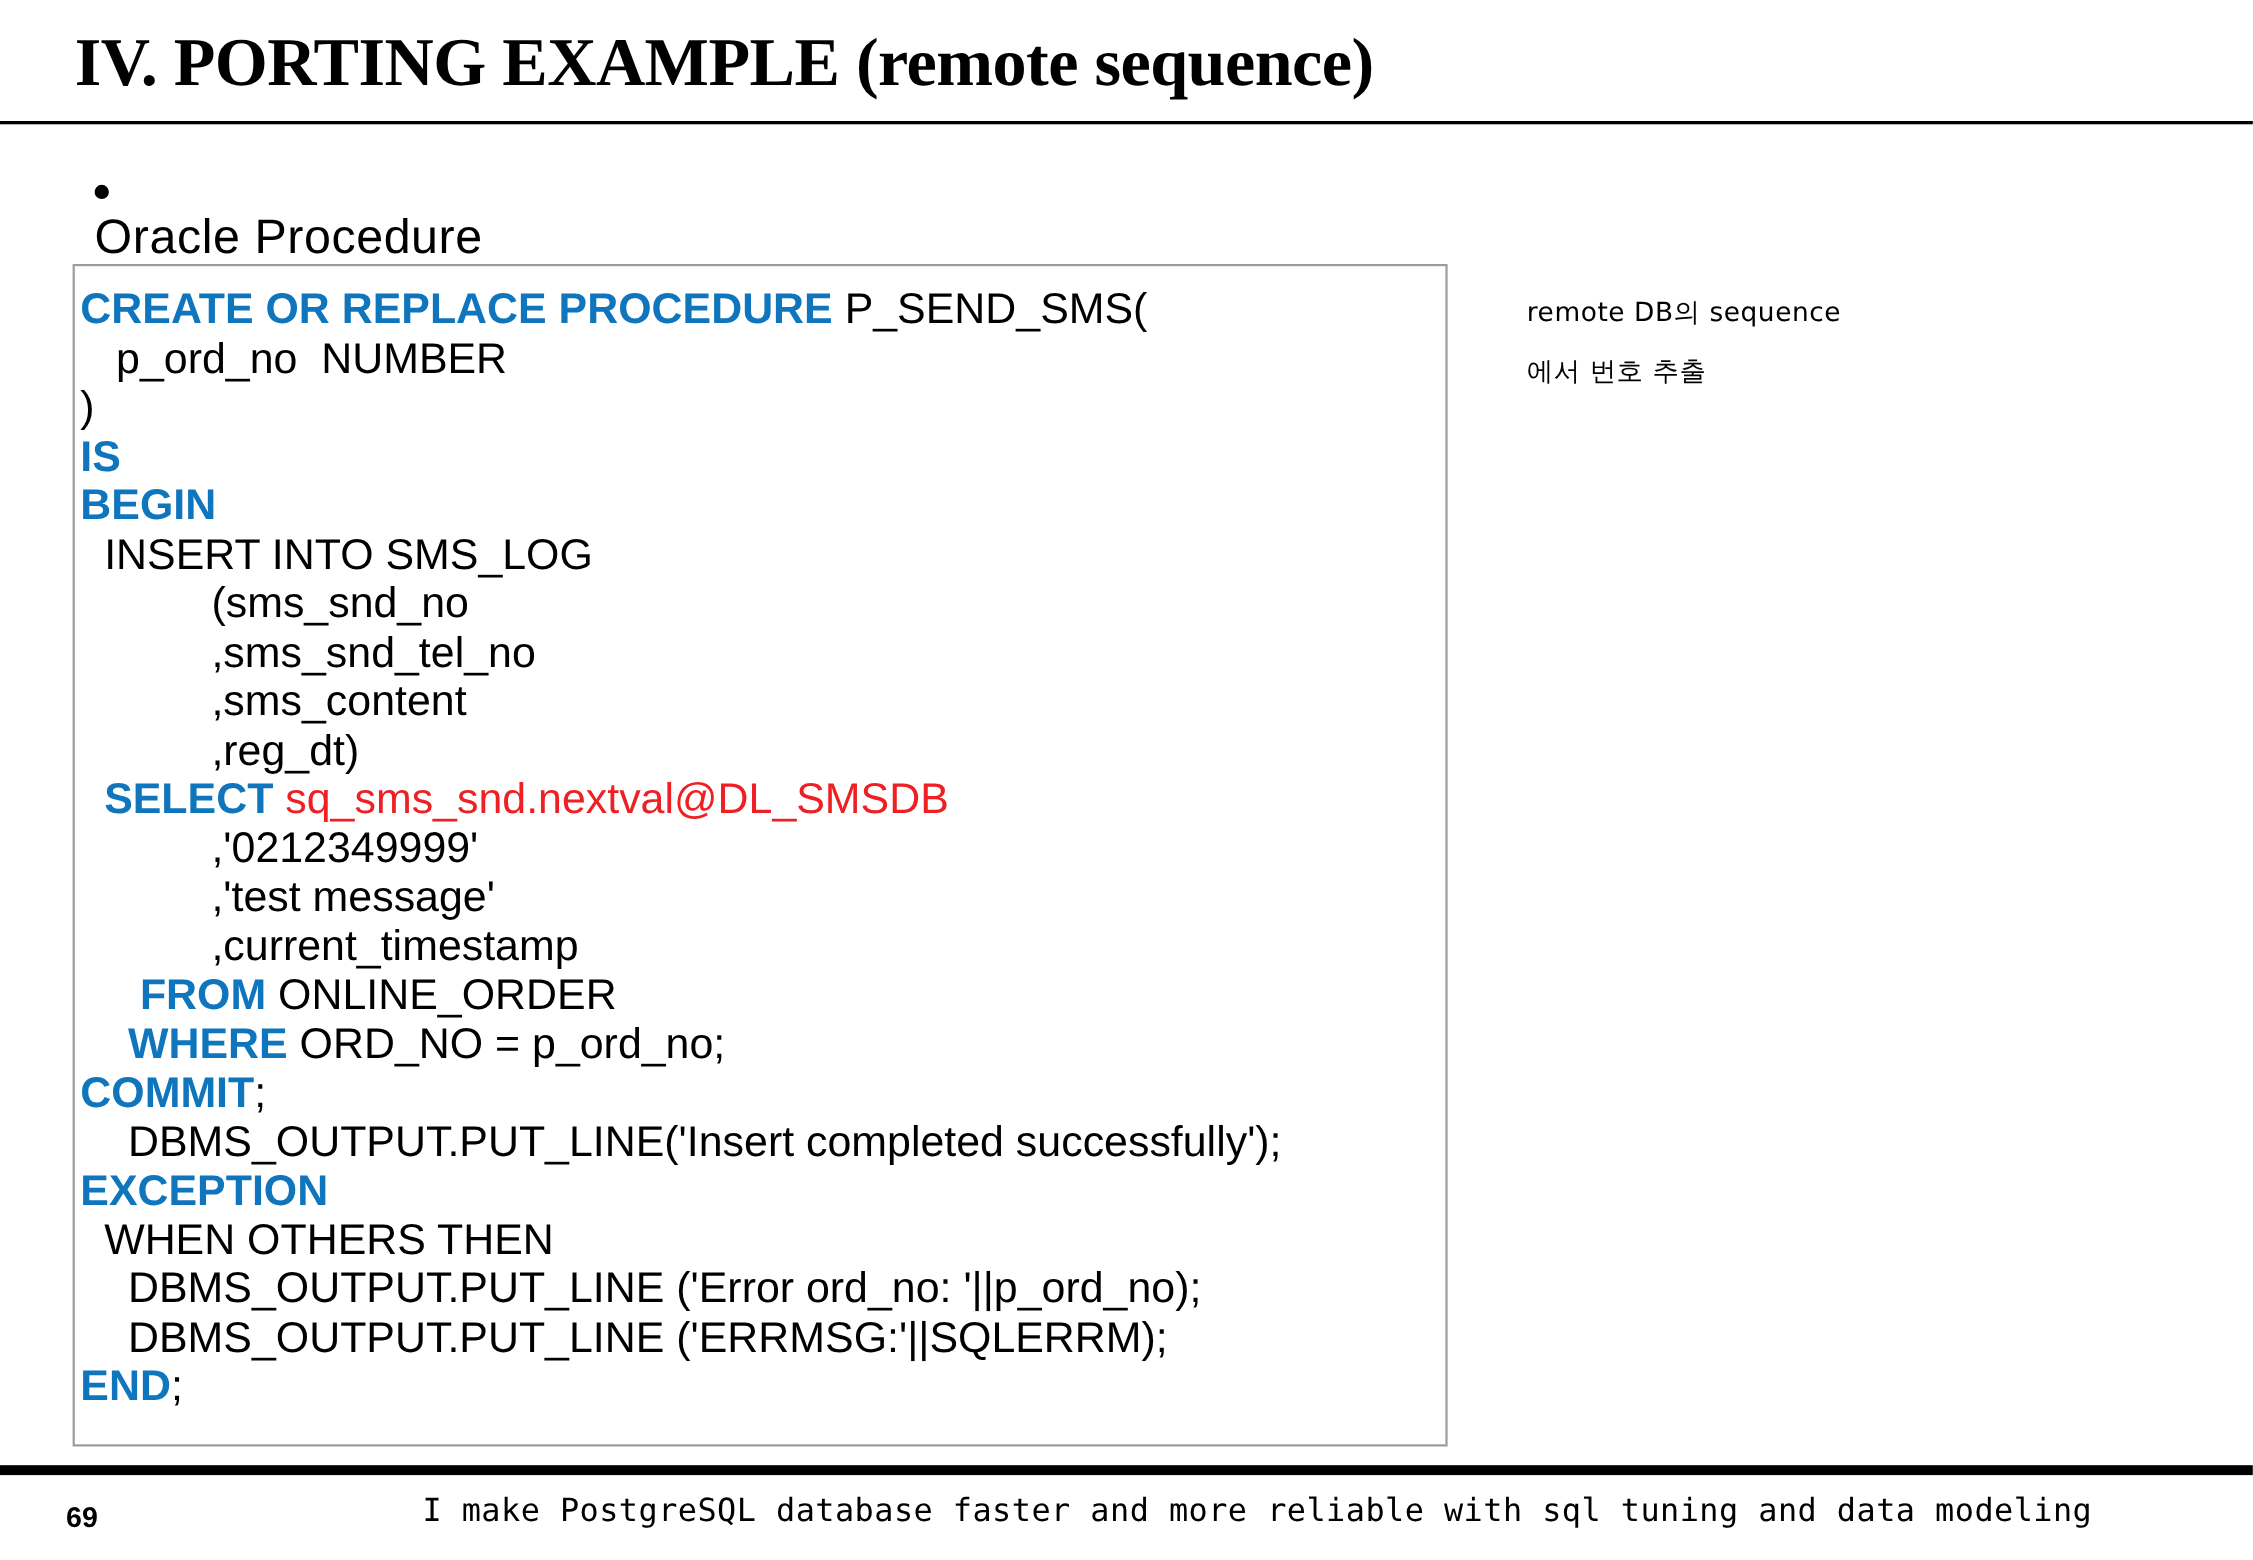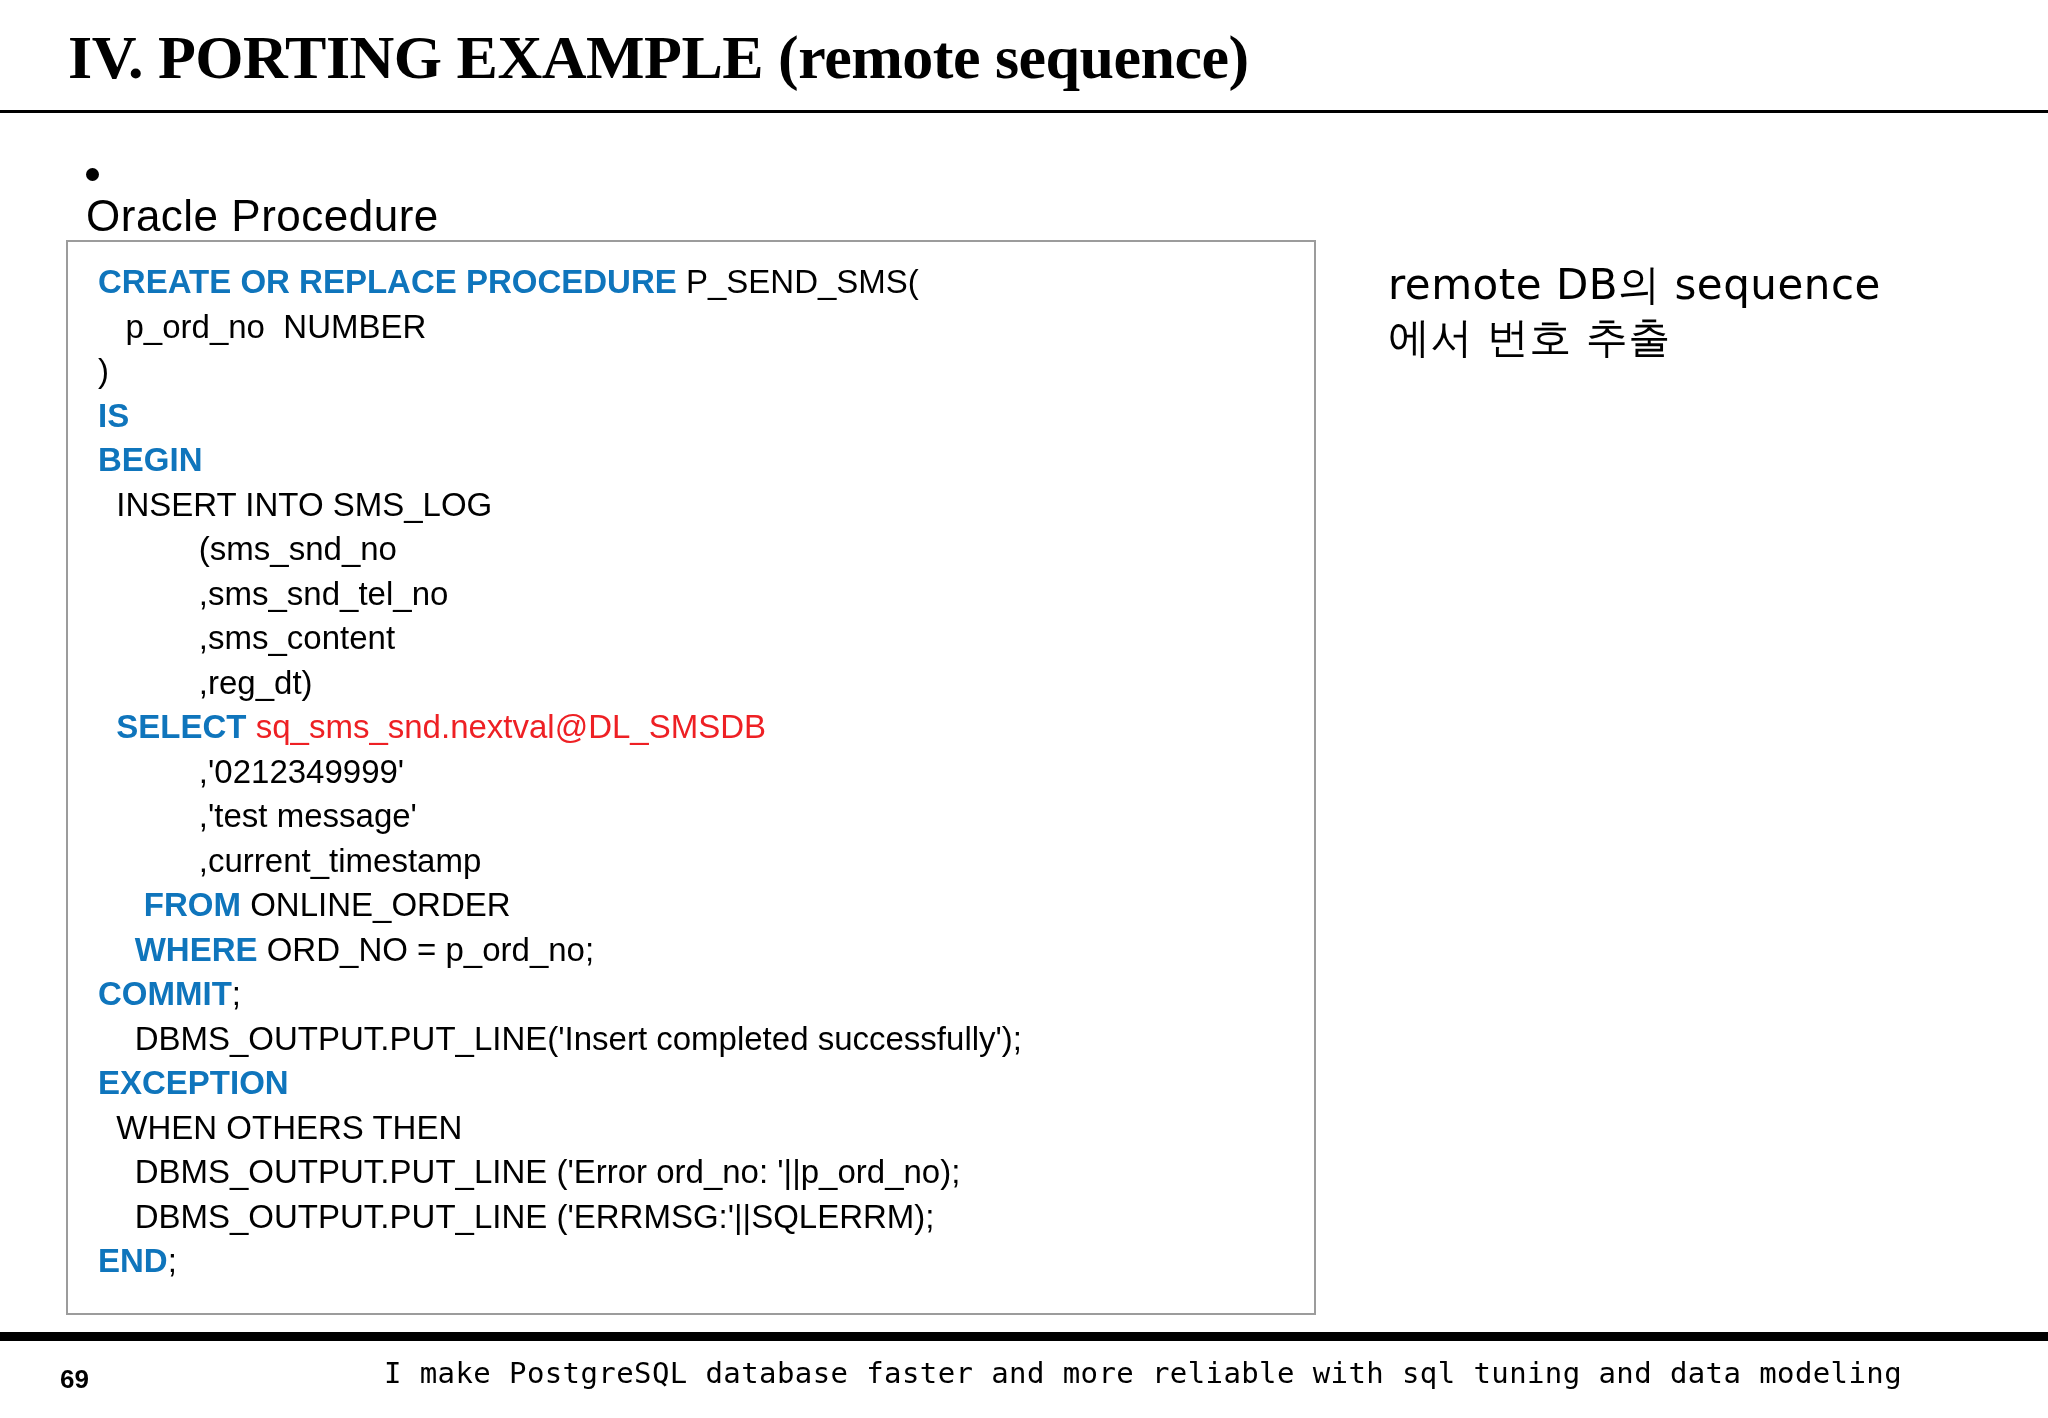--- a/index.html
+++ b/index.html
@@ -71,37 +71,37 @@
     top: 240px;
     width: 1250px;
     height: 1075px;
     border: 2px solid #9c9c9c;
     background: #ffffff;
     box-sizing: border-box;
     padding: 18px 0 0 0;
   }
   .code-line {
     font-family: "Liberation Sans", sans-serif;
-    font-size: 33px;
+    font-size: 39px;
     line-height: 44.5px;
     color: #000000;
     white-space: pre;
-    padding-left: 30px;
+    padding-left: 5px;
   }
   .kw { color: #0f75bc; font-weight: bold; }
   .red { color: #ee2024; }
 
   
   #annotation {
     position: absolute;
     left: 1388px;
     top: 258px;
     width: 600px;
     font-family: "DejaVu Sans", sans-serif;
-    font-size: 42px;
+    font-size: 24px;
     line-height: 53px;
     color: #000000;
     letter-spacing: 0.5px;
   }
 
   
   #footer-rule {
     position: absolute;
     left: 0;
     top: 1332px;

